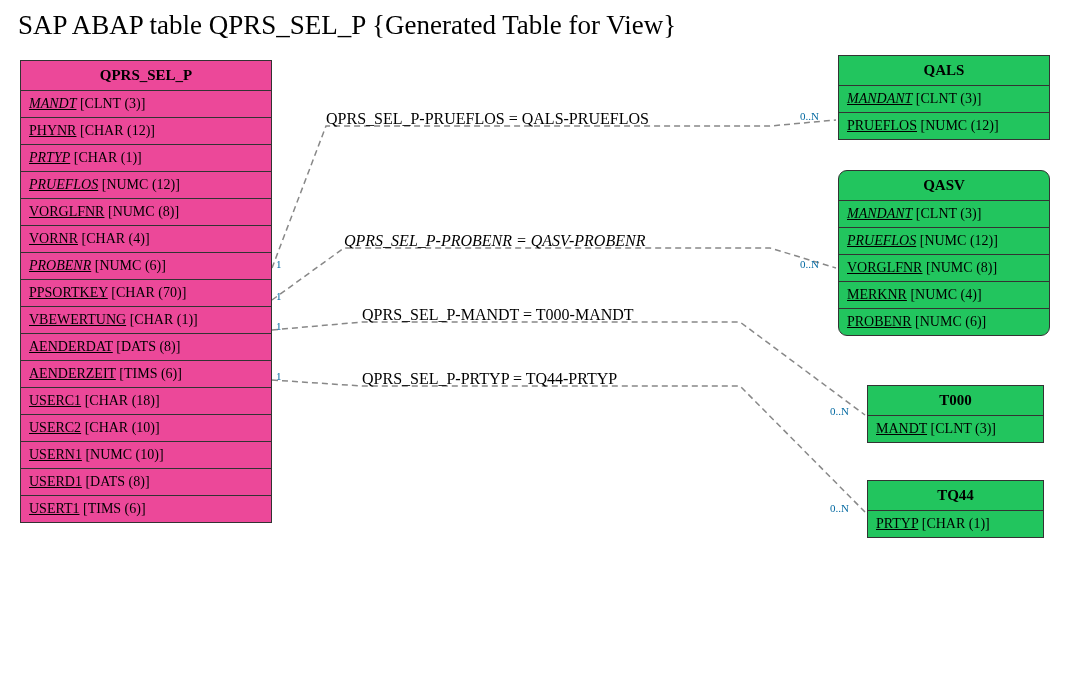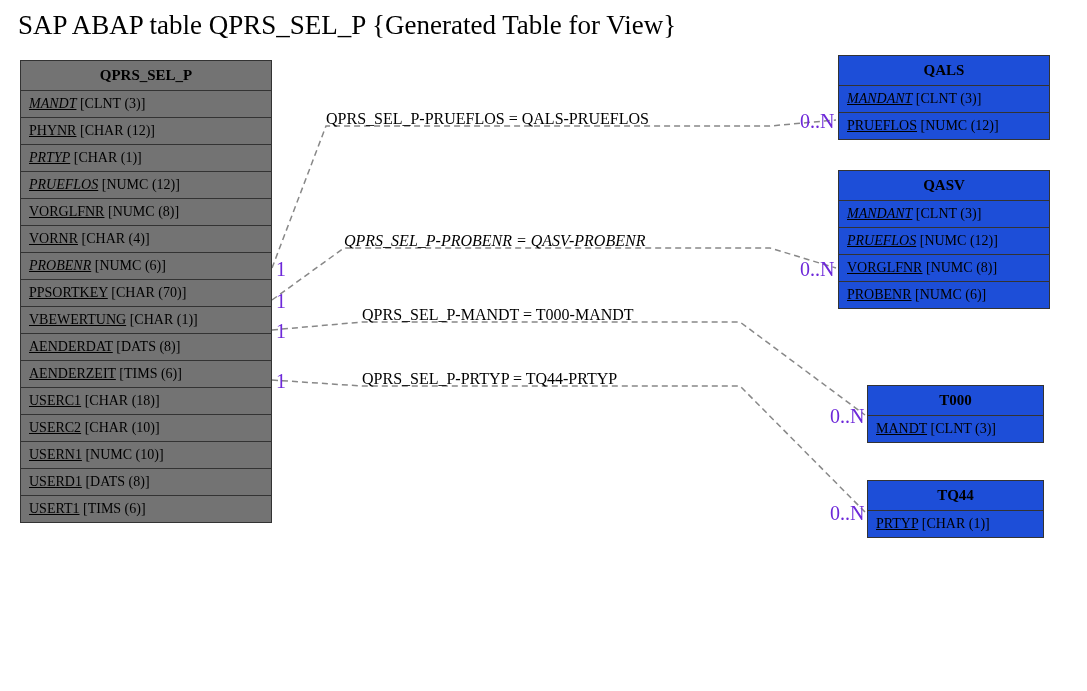--- a/index.html
+++ b/index.html
@@ -15,24 +15,24 @@
   .title {
     position: absolute;
     top: 10px;
     left: 18px;
     font-size: 27px;
     color: #000;
   }
   .entity {
     position: absolute;
     border: 1px solid #333;
-    background: #1d4ed8;
+    background: #22c55e;
   }
   .entity.main {
-    background: #737373;
+    background: #ec4899;
   }
   .entity-header {
     text-align: center;
     font-weight: bold;
     padding: 6px 8px;
     border-bottom: 1px solid #333;
     font-size: 15px;
   }
   .entity-row {
     padding: 5px 8px;
@@ -46,22 +46,22 @@
   .fk { text-decoration: underline; font-style: italic; }
   .underline { text-decoration: underline; }
   .rel-label {
     position: absolute;
     font-size: 16px;
     color: #000000;
     white-space: nowrap;
   }
   .card {
     position: absolute;
-    font-size: 20px;
-    color: #6d28d9;
+    font-size: 11px;
+    color: #0369a1;
   }
   svg.lines {
     position: absolute;
     top: 0;
     left: 0;
     width: 1087px;
     height: 691px;
     pointer-events: none;
   }
 </style>
@@ -100,25 +100,26 @@
       <div class="entity-row"><span class="underline">USERT1</span> [TIMS (6)]</div>
     </div>
 </div>
 
 <div id="other-entities">
     <div class="entity" style="top: 55px; left: 838px; width: 210px;">
       <div class="entity-header">QALS</div>
       <div class="entity-row"><span class="fk">MANDANT</span> [CLNT (3)]</div>
       <div class="entity-row"><span class="underline">PRUEFLOS</span> [NUMC (12)]</div>
     </div>
-    <div class="entity" style="top: 170px; left: 838px; width: 210px;">
+    <div class="entity" style="top: 170px; left: 838px; width: 210px; border-radius: 9px;">
       <div class="entity-header">QASV</div>
       <div class="entity-row"><span class="fk">MANDANT</span> [CLNT (3)]</div>
       <div class="entity-row"><span class="fk">PRUEFLOS</span> [NUMC (12)]</div>
       <div class="entity-row"><span class="underline">VORGLFNR</span> [NUMC (8)]</div>
+      <div class="entity-row"><span class="underline">MERKNR</span> [NUMC (4)]</div>
       <div class="entity-row"><span class="underline">PROBENR</span> [NUMC (6)]</div>
     </div>
     <div class="entity" style="top: 385px; left: 867px; width: 175px;">
       <div class="entity-header">T000</div>
       <div class="entity-row"><span class="underline">MANDT</span> [CLNT (3)]</div>
     </div>
     <div class="entity" style="top: 480px; left: 867px; width: 175px;">
       <div class="entity-header">TQ44</div>
       <div class="entity-row"><span class="underline">PRTYP</span> [CHAR (1)]</div>
     </div>

